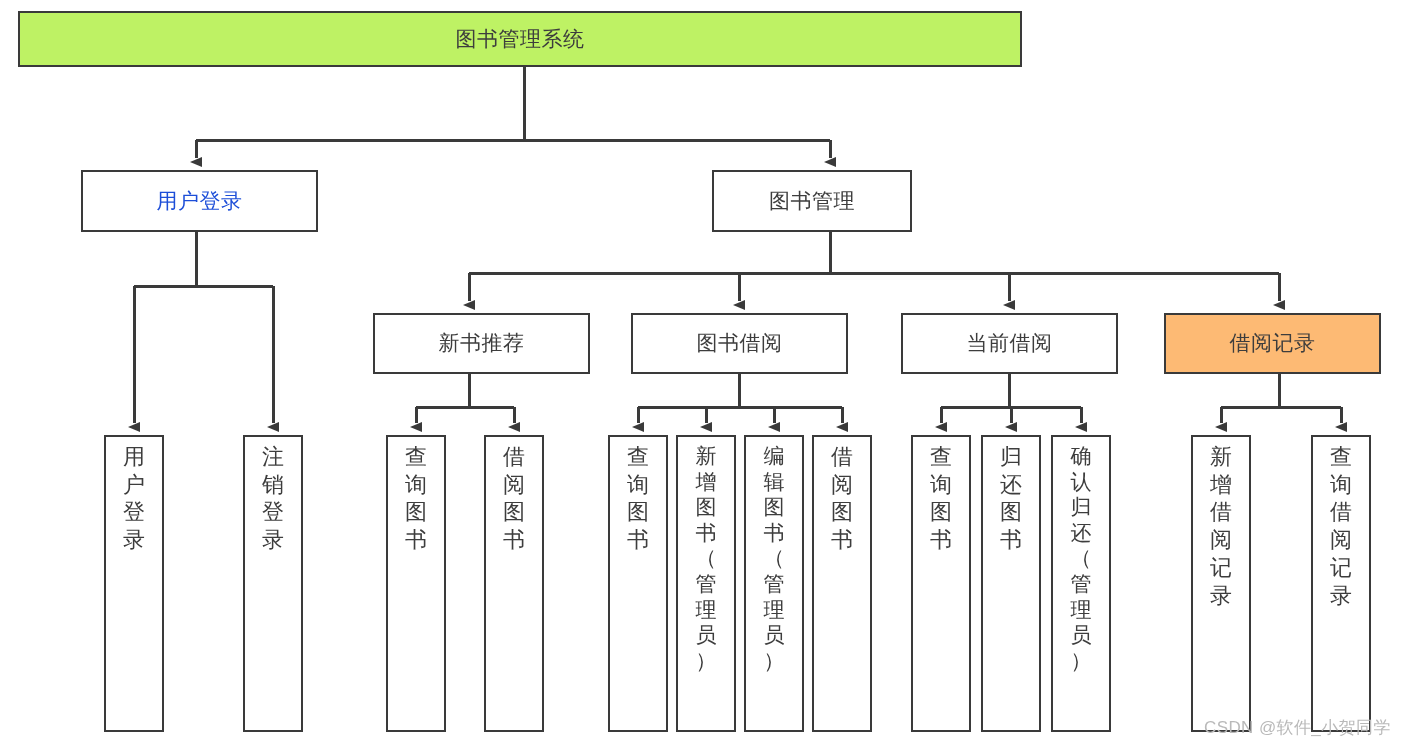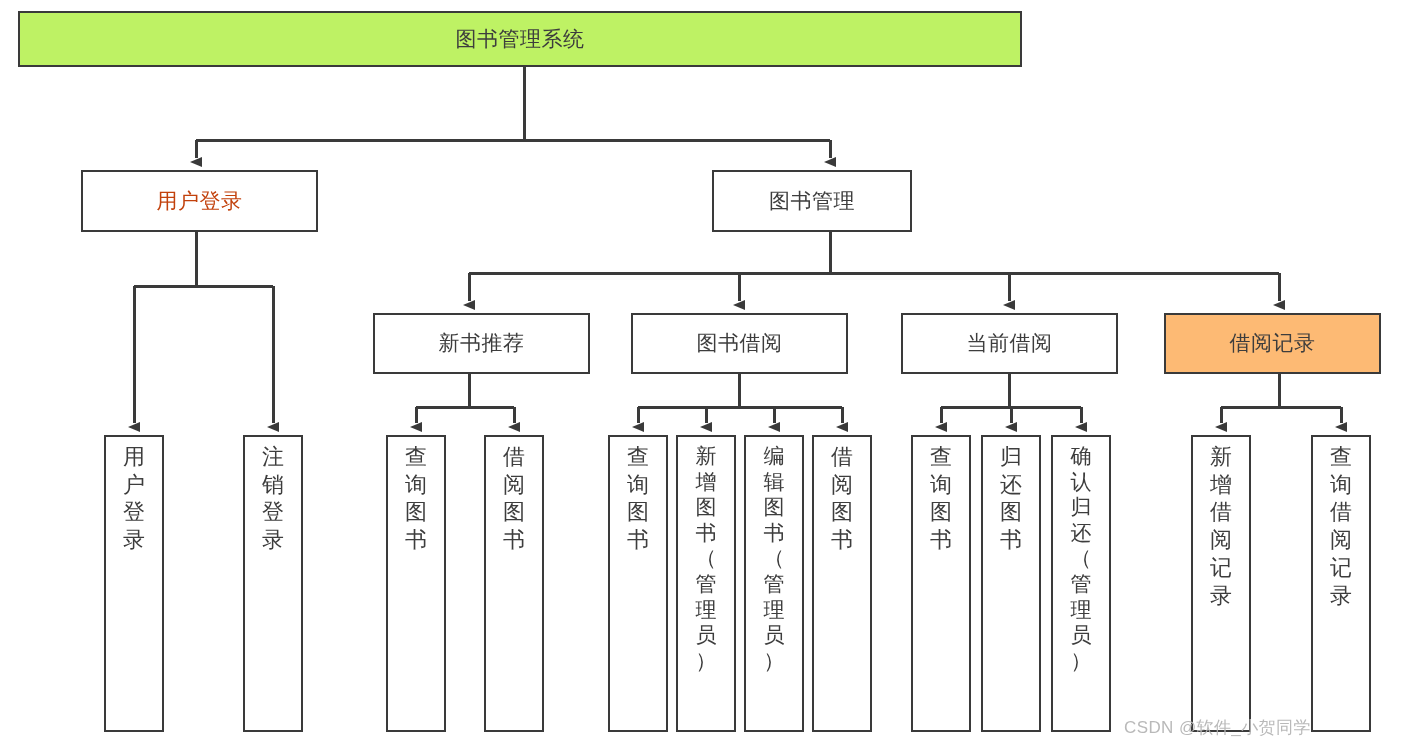--- a/index.html
+++ b/index.html
@@ -126,21 +126,21 @@
       <path d="M 1221 407 L 1341 407"></path>
       <path d="M 1221 407 L 1221 423" marker-end="url(#arrow)"></path>
       <path d="M 1341 407 L 1341 423" marker-end="url(#arrow)"></path>
     </g>
   </svg>
 
   <div class="node root horiz" style="left: 18px; top: 11px; width: 1004px; height: 56px; border-color: rgb(58, 58, 58); color: rgb(61, 61, 61); background: #bef264;">
     <span class="node-label">图书管理系统</span>
   </div>
 
-  <div class="node horiz" style="left: 81px; top: 170px; width: 237px; height: 62px; border-color: rgb(58, 58, 58); color: #c2410c; background: rgb(255, 255, 255);">
+  <div class="node horiz" style="left: 81px; top: 170px; width: 237px; height: 62px; border-color: rgb(58, 58, 58); color: #1d4ed8; background: rgb(255, 255, 255);">
     <span class="node-label">用户登录</span>
   </div>
   <div class="node horiz" style="left: 712px; top: 170px; width: 200px; height: 62px; border-color: rgb(58, 58, 58); color: rgb(61, 61, 61); background: rgb(255, 255, 255);">
     <span class="node-label">图书管理</span>
   </div>
 
   <div class="node horiz" style="left: 361px; top: 313px; width: 217px; height: 61px; border-color: rgb(58, 58, 58); color: rgb(61, 61, 61); background: rgb(255, 255, 255); margin-left: 12px;">
     <span class="node-label">新书推荐</span>
   </div>
   <div class="node horiz" style="left: 631px; top: 313px; width: 217px; height: 61px; border-color: rgb(58, 58, 58); color: rgb(61, 61, 61); background: rgb(255, 255, 255);">
@@ -244,15 +244,15 @@
   </div>
   <div class="node vert" style="left: 1311px; top: 435px; width: 60px; height: 297px; border-color: rgb(58, 58, 58); color: rgb(61, 61, 61); background: rgb(255, 255, 255);">
     <span class="node-label">查
 询
 借
 阅
 记
 录</span>
   </div>
 
-  <div class="watermark" style="left: 1124px; top: 716px;">CSDN @软件_小贺同学</div>
+  <div class="watermark" style="left: 1204px; top: 716px;">CSDN @软件_小贺同学</div>
 
 </div>
 
 </body></html>

